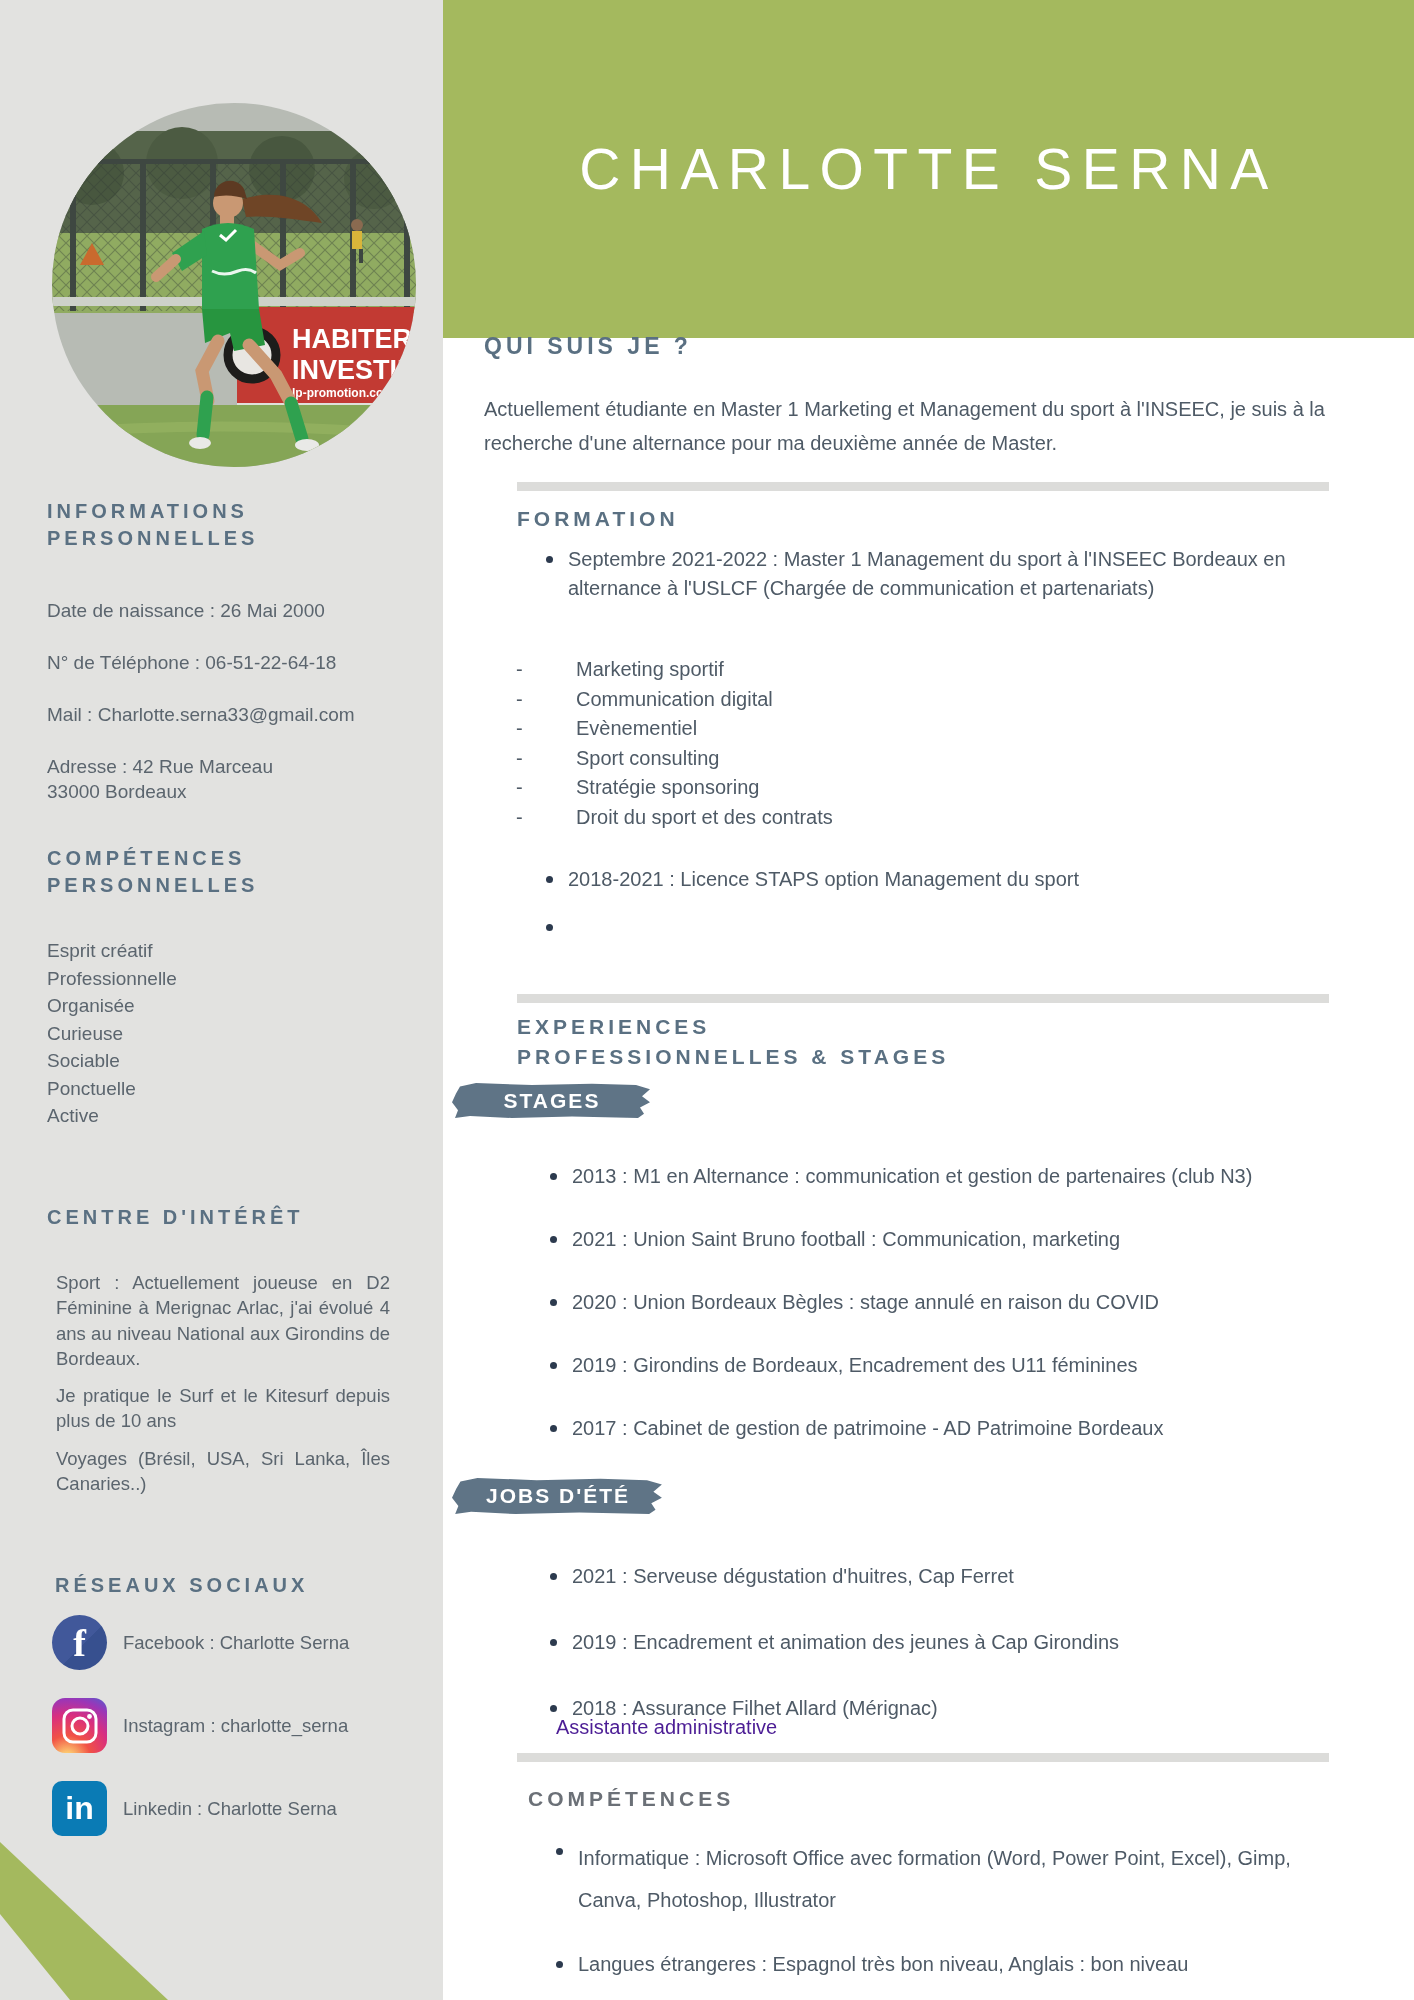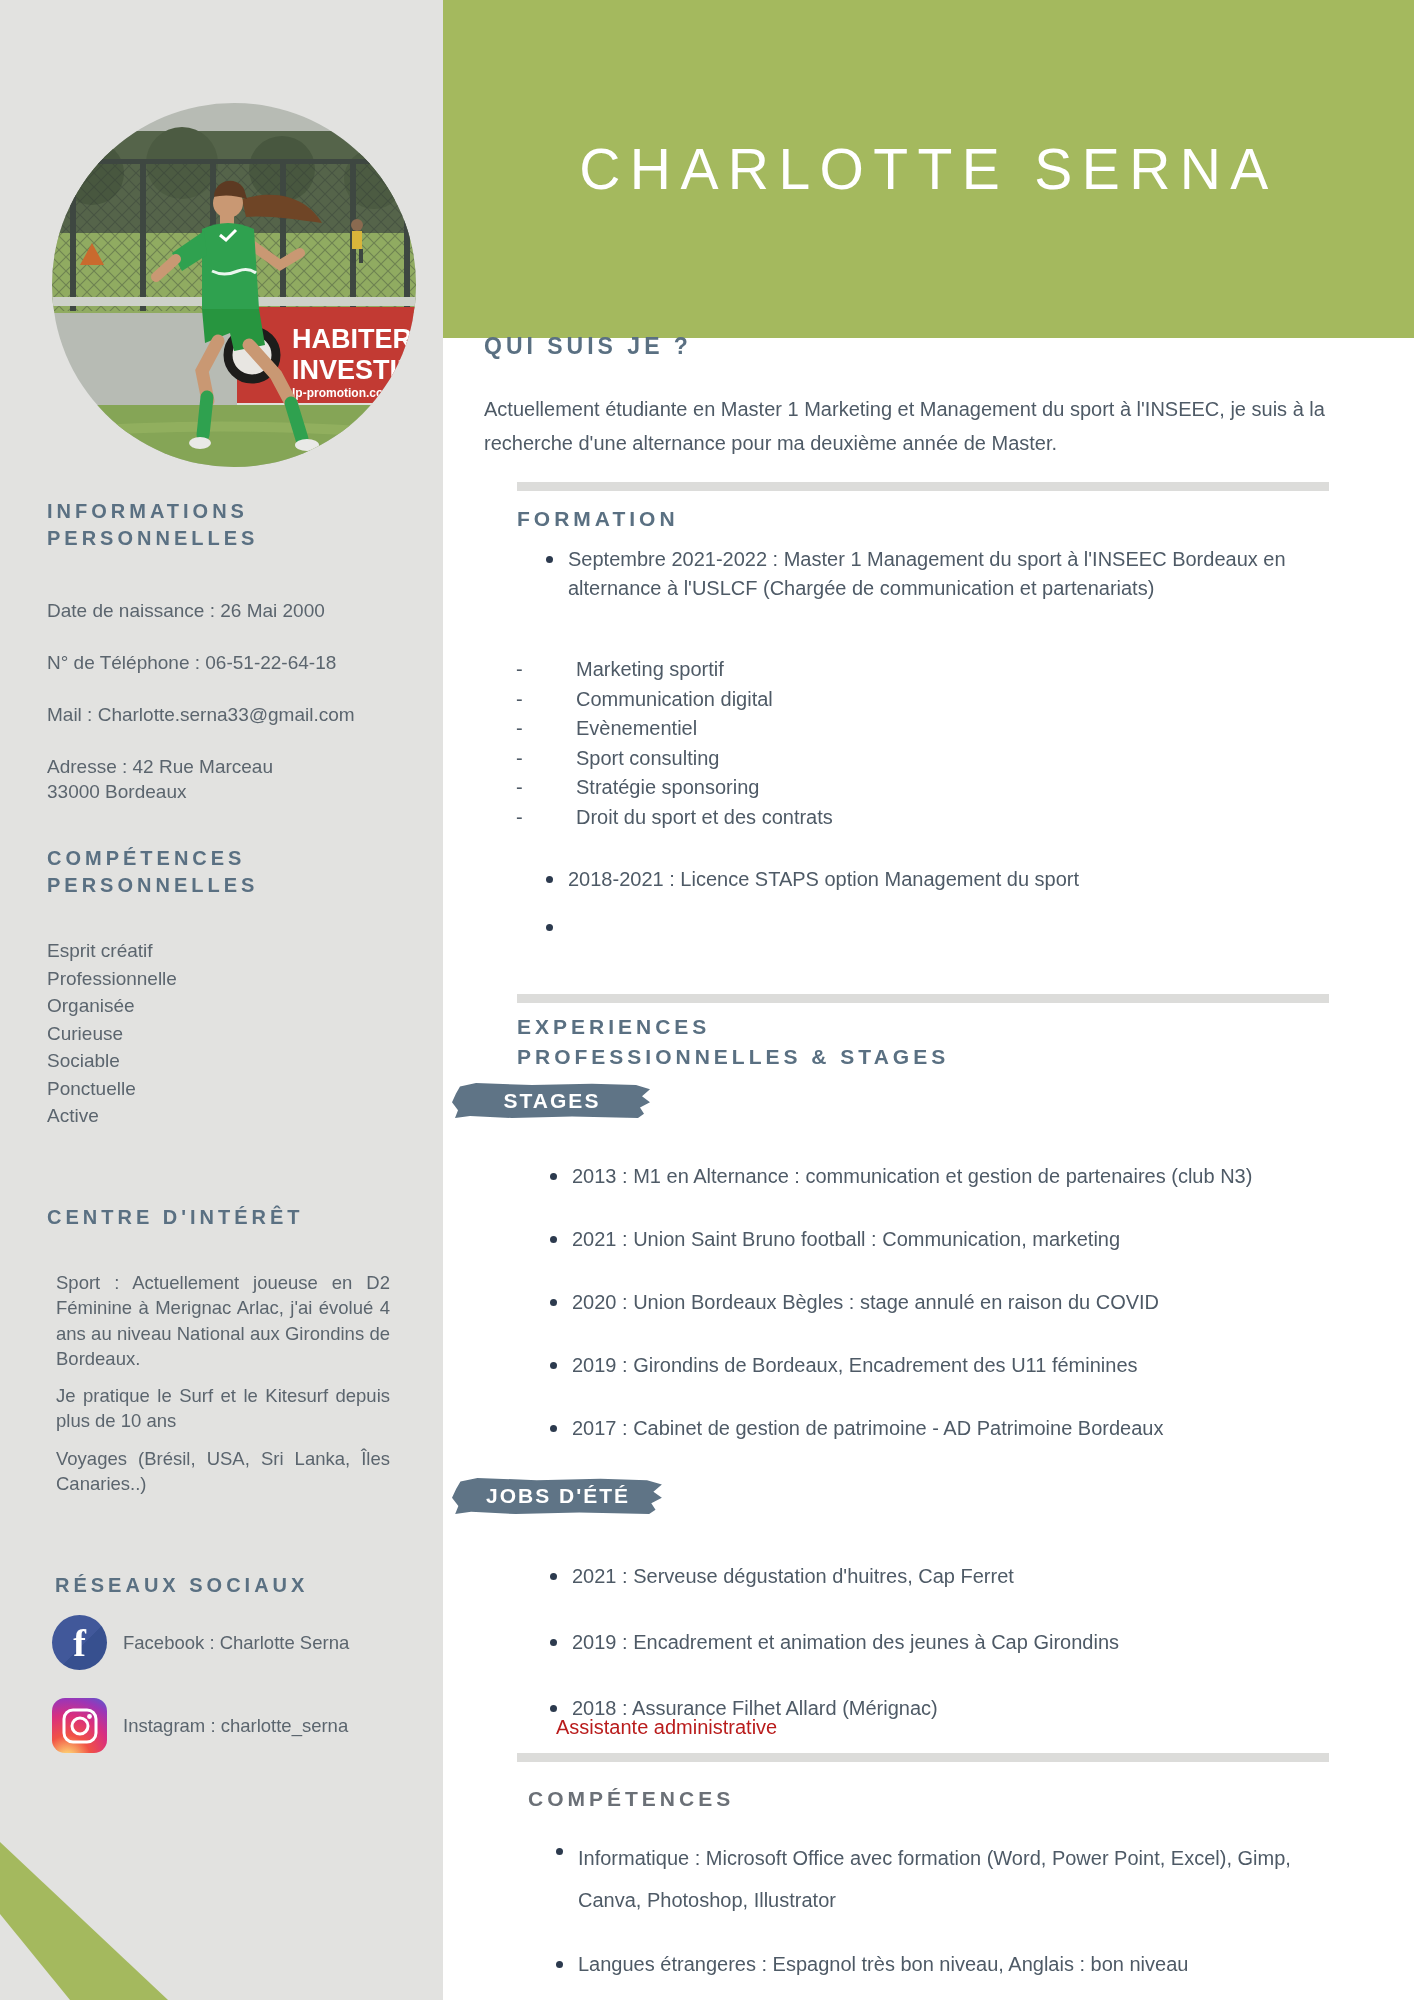--- a/index.html
+++ b/index.html
@@ -36,21 +36,21 @@
   .dot { flex:0 0 auto; width:7px; height:7px; border-radius:50%; background:#2c3a4e; margin:11px 15px 0 0; }
   .dash-list { position:absolute; list-style:none; }
   .dash-item { color:#4e5a66; font-size:20px; line-height:29.5px; display:flex; }
   .dash-item::before { content:"-"; width:60px; flex:0 0 auto; }
 
   .badge { position:absolute; background:#5f7486; color:#ffffff; font-weight:bold; font-size:21px; letter-spacing:2px; display:flex; align-items:center; justify-content:center;
            clip-path:polygon(2% 30%, 0% 55%, 3% 78%, 1.5% 100%, 9% 94%, 30% 100%, 60% 96%, 93% 100%, 96% 88%, 94% 70%, 99% 55%, 95% 38%, 99% 18%, 92% 6%, 70% 2%, 40% 6%, 12% 0%, 4% 10%); }
 
   .spaced-list .b-item { margin-bottom:34px; white-space:nowrap; }
   .jobs-list .b-item { margin-bottom:37px; }
-  .job-extra { position:absolute; color:#b91c1c; font-size:20px; }
+  .job-extra { position:absolute; color:#4c1d95; font-size:20px; }
   .comp-title { color:#6b7077; }
 </style>
 </head>
 <body>
 
 <div class="page">
 
   <div class="sidebar">
 
     <div class="photo-wrap">
@@ -158,20 +158,24 @@
     <div class="social-row" style="top:1698px;">
       <div class="icon-ig">
         <svg width="36" height="36" viewBox="0 0 36 36">
           <rect x="2" y="2" width="32" height="32" rx="9" fill="none" stroke="#ffffff" stroke-width="3"></rect>
           <circle cx="18" cy="18" r="8" fill="none" stroke="#ffffff" stroke-width="3"></circle>
           <circle cx="27.5" cy="8.5" r="2.4" fill="#ffffff"></circle>
         </svg>
       </div>
       <span class="social-label">Instagram : charlotte_serna</span>
     </div>
+    <div class="social-row" style="top:1781px;">
+      <div class="icon-li">in</div>
+      <span class="social-label">Linkedin : Charlotte Serna</span>
+    </div>
 
     <div class="green-stripe"></div>
   </div>
 
   <div class="header-band">
     <div class="header-title">CHARLOTTE SERNA</div>
   </div>
 
   <div class="main-heading" style="left:484px; top:330px; font-size:23px;">QUI SUIS JE ?</div>
   <div class="body-para" style="left:484px; top:392px; width:880px;">Actuellement étudiante en Master 1 Marketing et Management du sport à l'INSEEC, je suis à la recherche d'une alternance pour ma deuxième année de Master.</div>

